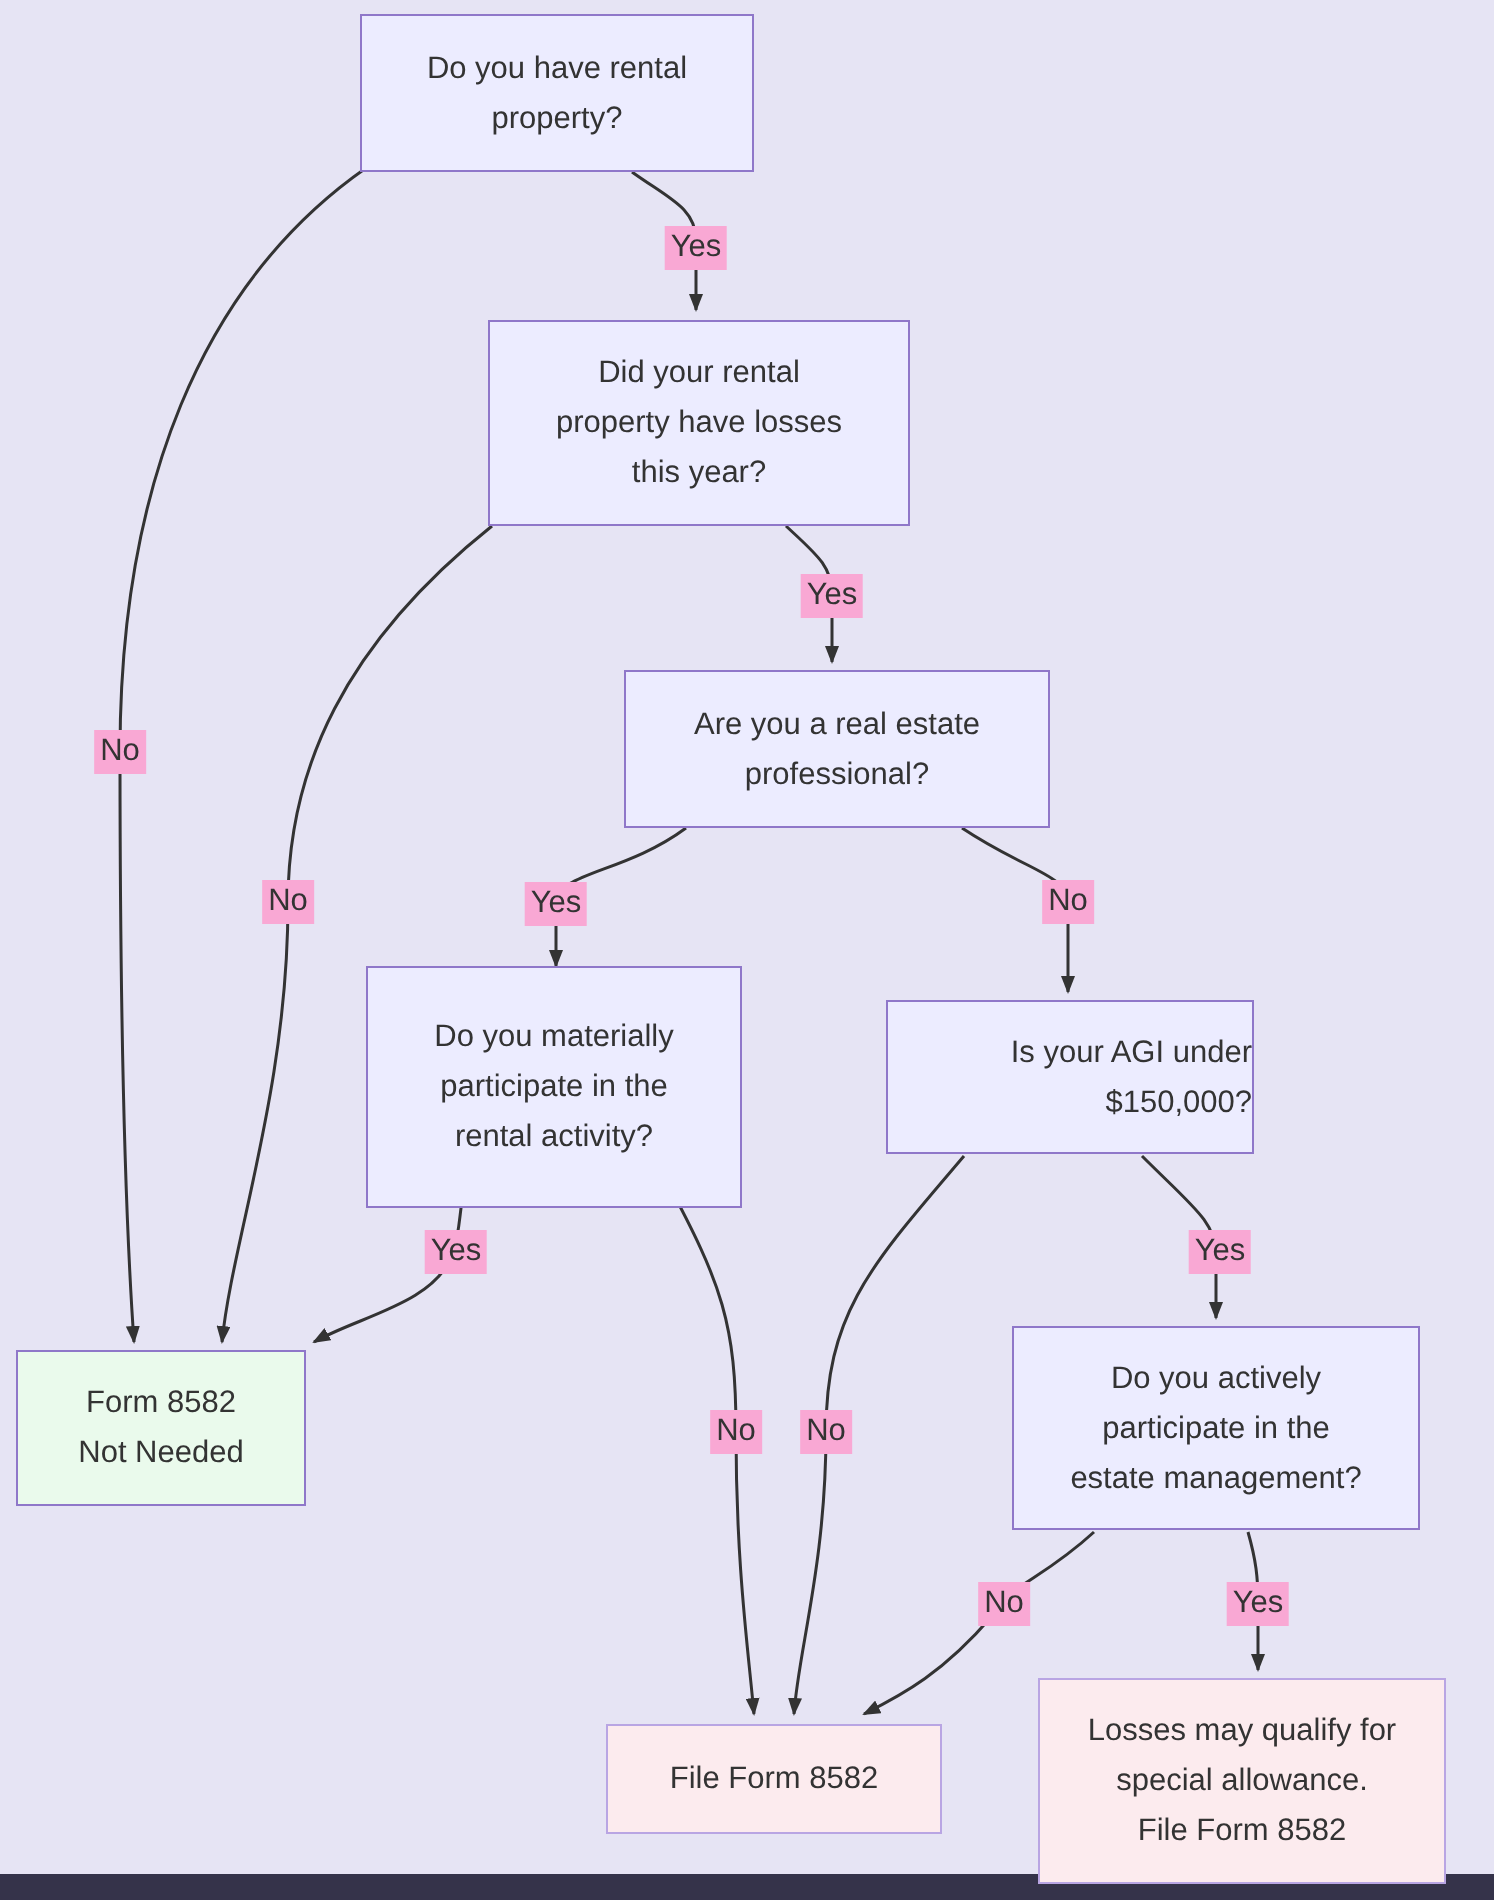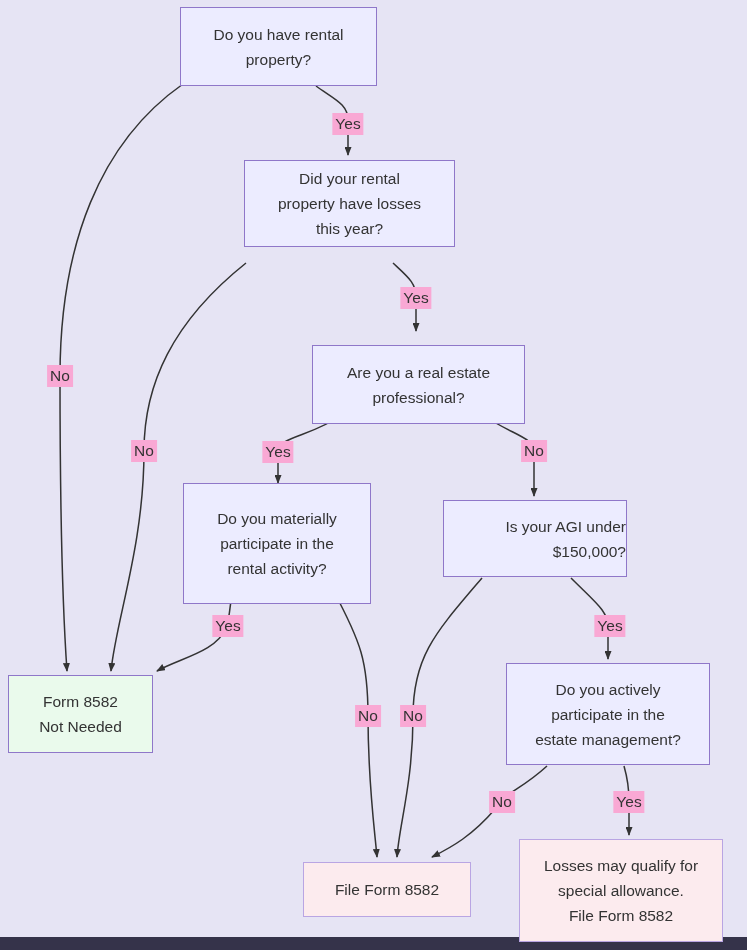--- a/index.html
+++ b/index.html
@@ -29,22 +29,22 @@
   .edge-label{
     position:absolute;z-index:3;
     transform:translate(-50%,-50%);
     background:#f9a8d4;
     padding:1px 3px;
     font-size:15.5px;line-height:20px;
     white-space:nowrap;
   }
   
   #node-a{left:180px;top:7px;width:197px;height:79px;text-align:right;}
-  #node-b{left:244px;top:160px;width:211px;height:87px;align-items:center;}
-  #node-c{left:312px;top:345px;width:213px;height:79px;}
+  #node-b{left:244px;top:160px;width:211px;height:103px;align-items:center;}
+  #node-c{left:312px;top:335px;width:213px;height:79px;}
   #node-d{left:183px;top:483px;width:188px;height:121px;text-align:center;}
   #node-e{left:443px;top:500px;width:184px;height:77px;align-items:flex-end;}
   #node-f{left:8px;top:675px;width:145px;height:78px;}
   #node-g{left:506px;top:663px;width:204px;height:102px;}
   #node-h{left:303px;top:862px;width:168px;height:55px;}
   #node-i{left:519px;top:839px;width:204px;height:103px;}
   
   #lbl-a-b{left:348px;top:124px;}
   #lbl-a-f{left:60px;top:376px;}
   #lbl-b-c{left:416px;top:298px;}

